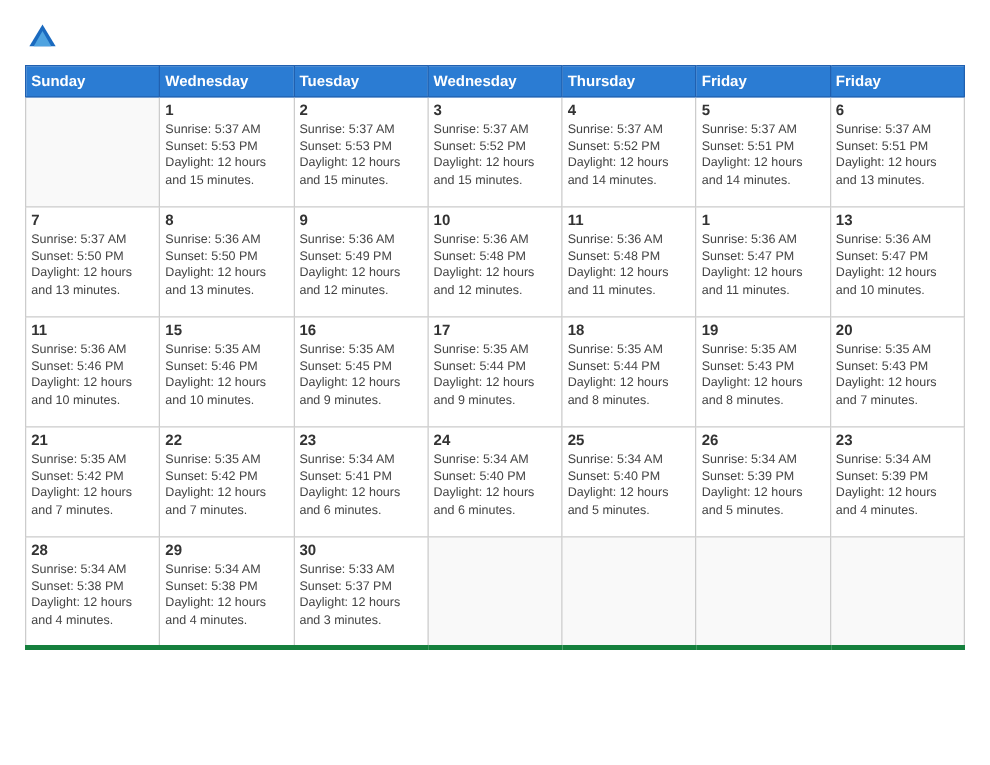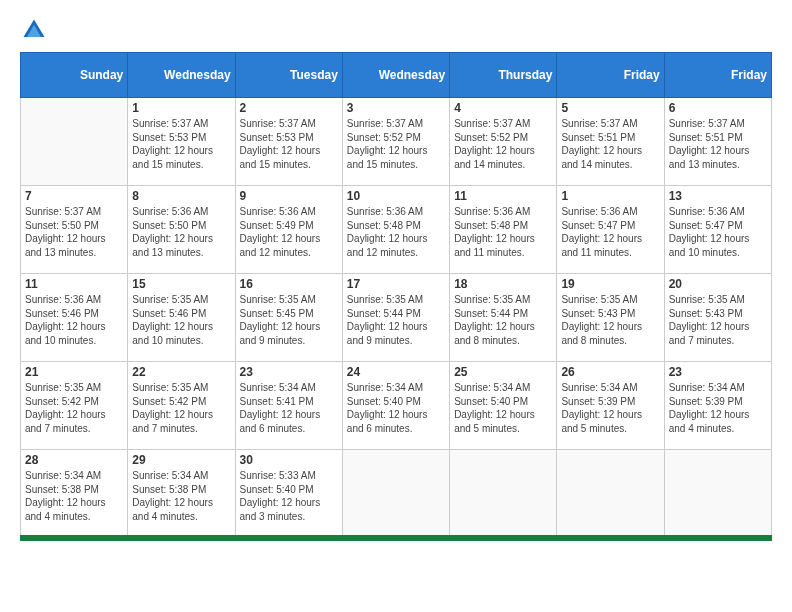--- a/index.html
+++ b/index.html
@@ -53,22 +53,22 @@
     table {
       width: 100%;
       border-collapse: collapse;
       table-layout: fixed;
     }
     .day-header {
       background: #2b7cd3;
       color: #fff;
       font-size: 12px;
       font-weight: bold;
-      padding: 15px 4px;
-      text-align: right;
+      padding: 5px 4px;
+      text-align: left;
       border: 1px solid #2060b0;
     }
     .day-cell {
       vertical-align: top;
       border: 1px solid #ccc;
       padding: 3px 4px;
       min-height: 80px;
       height: 88px;
       font-size: 9.5px;
       color: #333;
@@ -81,21 +81,21 @@
       font-size: 12px;
       font-weight: bold;
       margin-bottom: 2px;
     }
     .day-info {
       font-size: 10px;
       line-height: 1.35;
       color: #444;
     }
     .last-row td {
-      border-bottom: 6px solid #15803d;
+      border-bottom: 4px solid #15803d;
     }
   </style>
 </head>
 <body>
 
 <div class="page">
   <div class="header">
     <div class="logo">
       <svg class="logo-icon" viewBox="0 0 32 32">
         <polygon points="16,4 28,24 4,24" fill="#1a6abf"></polygon>
@@ -334,21 +334,21 @@
           <td class="day-cell">
             <div class="day-num">29</div>
             <div class="day-info" style="white-space: pre-line;">Sunrise: 5:34 AM
 Sunset: 5:38 PM
 Daylight: 12 hours
 and 4 minutes.</div>
           </td>
           <td class="day-cell">
             <div class="day-num">30</div>
             <div class="day-info" style="white-space: pre-line;">Sunrise: 5:33 AM
-Sunset: 5:40 PM
+Sunset: 5:37 PM
 Daylight: 12 hours
 and 3 minutes.</div>
           </td>
           <td class="day-cell empty"></td>
           <td class="day-cell empty"></td>
           <td class="day-cell empty"></td>
           <td class="day-cell empty"></td>
         </tr>
       </tbody>
   </table>

